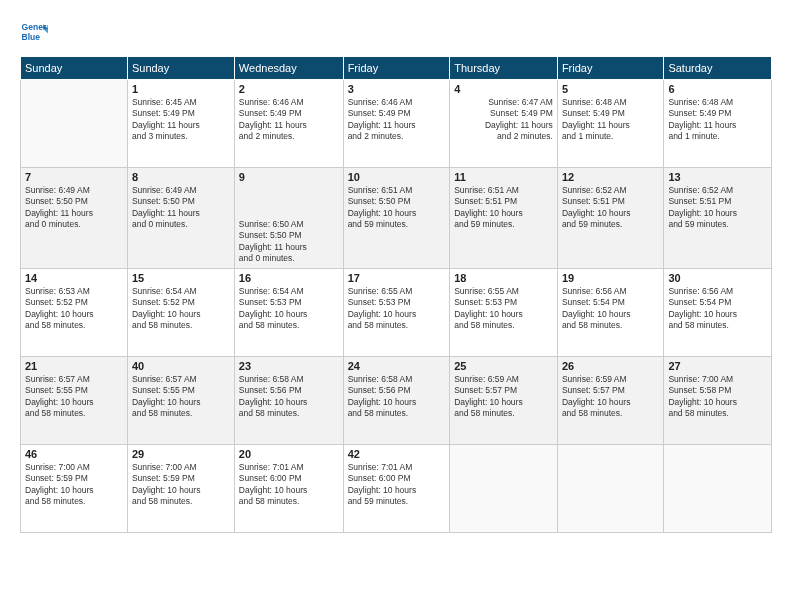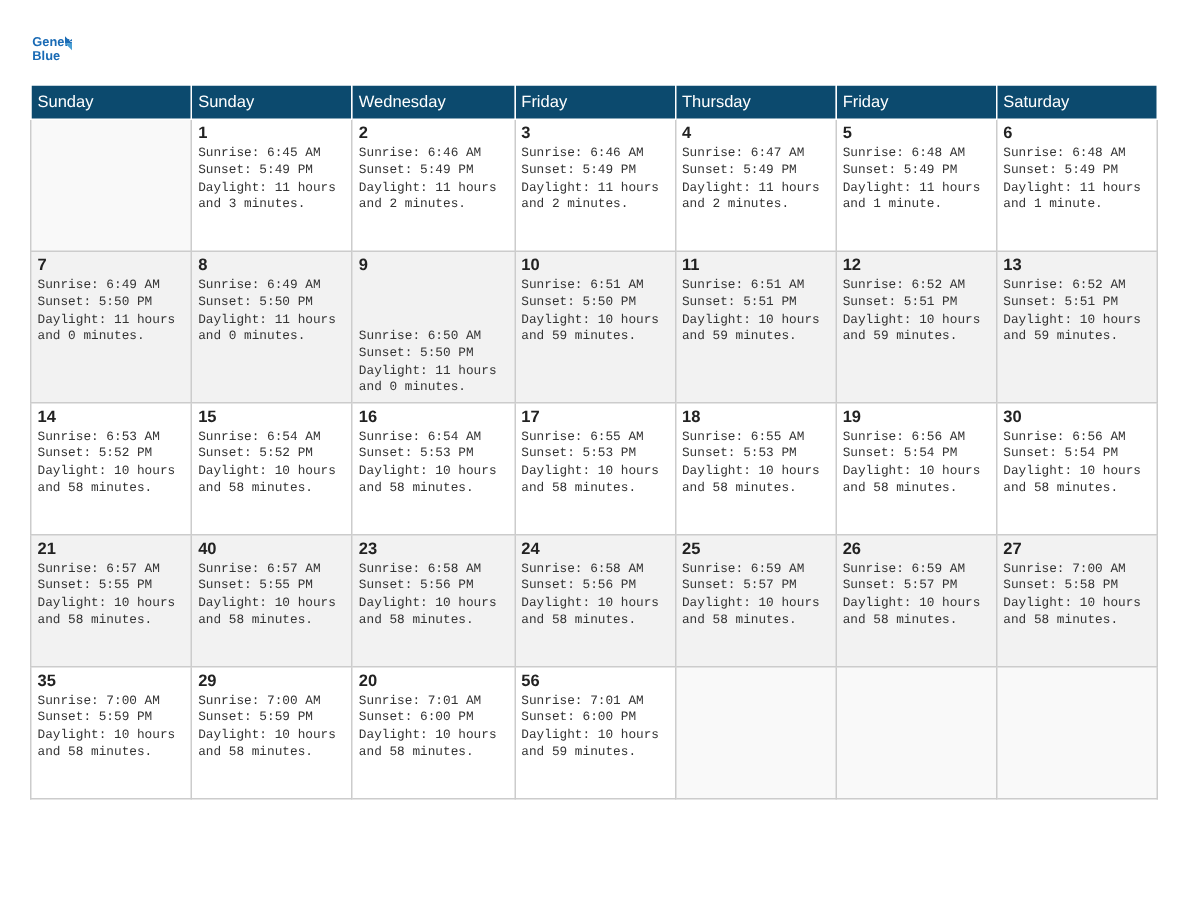--- a/index.html
+++ b/index.html
@@ -68,21 +68,20 @@
       font-size: 11px;
       font-weight: bold;
       color: #222;
       display: block;
       margin-bottom: 2px;
     }
     .day-info {
       font-size: 8.5px;
       color: #333;
       line-height: 1.35;
-      font-family: Liberation Mono, monospace;
     }
     .empty {
       background: #f9f9f9;
     }
     .row-shade {
       background: #f2f2f2;
     }
     .row-white {
       background: #ffffff;
     }
@@ -137,21 +136,21 @@
           </td>
           <td>
             <span class="day-number">3</span>
             <div class="day-info" style="white-space: pre-line;">Sunrise: 6:46 AM
 Sunset: 5:49 PM
 Daylight: 11 hours
 and 2 minutes.</div>
           </td>
           <td>
             <span class="day-number">4</span>
-            <div class="day-info" style="white-space: pre-line;">Sunrise: 6:47 AM
+            <div class="day-info" style="white-space: pre-line; text-align: right;">Sunrise: 6:47 AM
 Sunset: 5:49 PM
 Daylight: 11 hours
 and 2 minutes.</div>
           </td>
           <td>
             <span class="day-number">5</span>
             <div class="day-info" style="white-space: pre-line;">Sunrise: 6:48 AM
 Sunset: 5:49 PM
 Daylight: 11 hours
 and 1 minute.</div>
@@ -312,42 +311,42 @@
           <td>
             <span class="day-number">27</span>
             <div class="day-info" style="white-space: pre-line;">Sunrise: 7:00 AM
 Sunset: 5:58 PM
 Daylight: 10 hours
 and 58 minutes.</div>
           </td>
         </tr>
         <tr class="row-white">
           <td>
-            <span class="day-number">35</span>
+            <span class="day-number">46</span>
             <div class="day-info" style="white-space: pre-line;">Sunrise: 7:00 AM
 Sunset: 5:59 PM
 Daylight: 10 hours
 and 58 minutes.</div>
           </td>
           <td>
             <span class="day-number">29</span>
             <div class="day-info" style="white-space: pre-line;">Sunrise: 7:00 AM
 Sunset: 5:59 PM
 Daylight: 10 hours
 and 58 minutes.</div>
           </td>
           <td>
             <span class="day-number">20</span>
             <div class="day-info" style="white-space: pre-line;">Sunrise: 7:01 AM
 Sunset: 6:00 PM
 Daylight: 10 hours
 and 58 minutes.</div>
           </td>
           <td>
-            <span class="day-number">56</span>
+            <span class="day-number">42</span>
             <div class="day-info" style="white-space: pre-line;">Sunrise: 7:01 AM
 Sunset: 6:00 PM
 Daylight: 10 hours
 and 59 minutes.</div>
           </td>
           <td class="empty"></td>
           <td class="empty"></td>
           <td class="empty"></td>
         </tr>
       </tbody>

